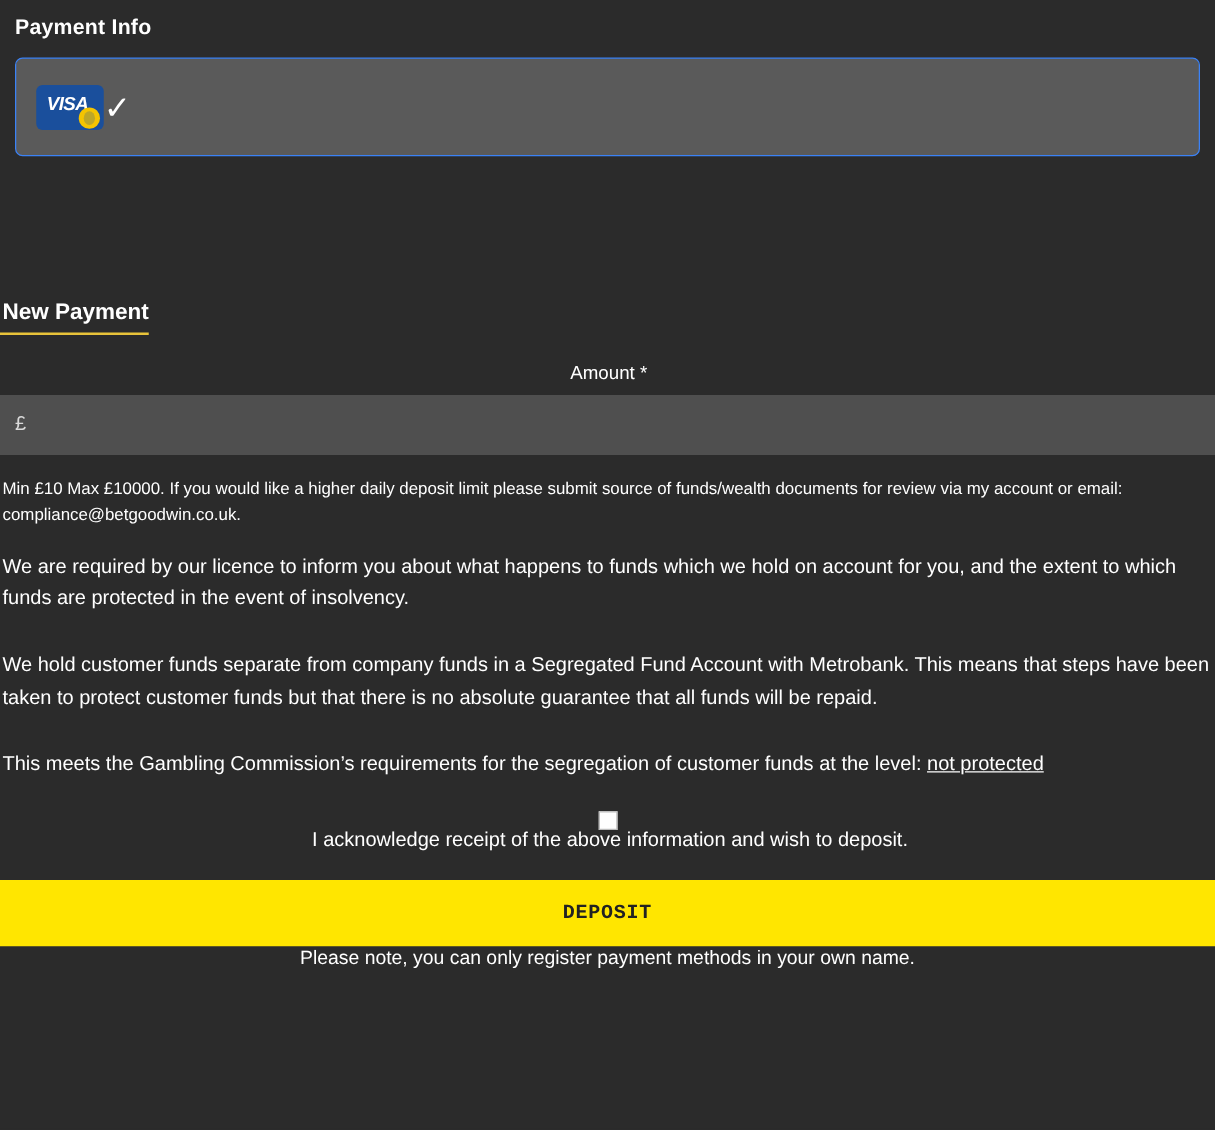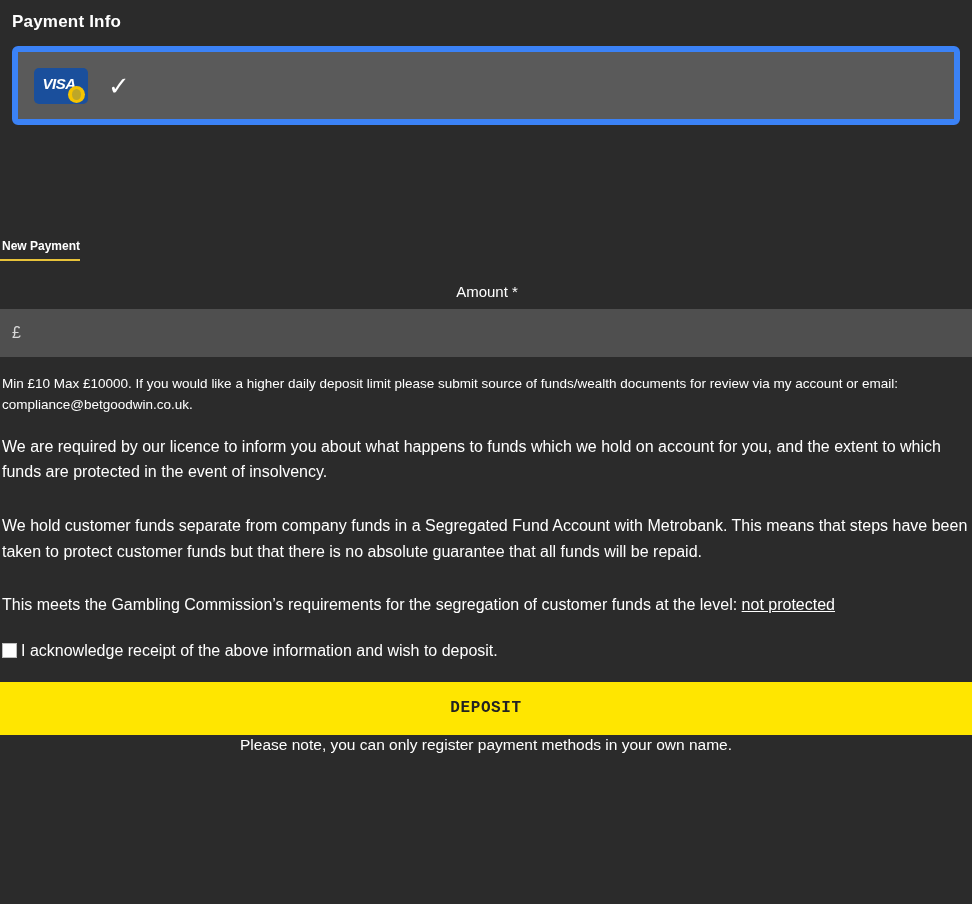--- a/index.html
+++ b/index.html
@@ -28,27 +28,26 @@
     font-size: 17px;
     font-weight: bold;
     color: #ffffff;
     padding: 12px 0 0 12px;
     letter-spacing: 0.2px;
   }
   .card-row {
     margin: 14px 12px 0 12px;
     height: 79px;
     background: #5a5a5a;
-    border: 6px solid #3b82f6;
+    border: 1px solid #3b82f6;
     border-radius: 6px;
     display: flex;
     align-items: center;
     padding: 0 16px;
     box-sizing: border-box;
-    gap: 20px;
   }
   .visa-logo {
     width: 54px;
     height: 36px;
     border-radius: 5px;
     background: #1a4f9c;
     position: relative;
     flex: none;
     display: flex;
     align-items: center;
@@ -99,21 +98,21 @@
     padding-right: 4px;
   }
 
   
   .new-payment-wrap {
     margin-top: 70px;
     padding-left: 0px;
   }
   .new-payment-title {
     display: inline-block;
-    font-size: 12px;
+    font-size: 18px;
     font-weight: bold;
     color: #ffffff;
     padding: 0 0 6px 2px;
     border-bottom: 2px solid #e8c33a;
     margin-top: 44px;
   }
   .amount-label {
     margin-top: 22px;
     padding-left: 2px;
     font-size: 15px;
@@ -156,20 +155,21 @@
   }
   .para.gap-lg { margin-top: 28px; }
   .underlined { text-decoration: underline; }
 
   
   .ack-row {
     margin-top: 24px;
     padding: 0 2px;
     display: flex;
     align-items: center;
+    flex-direction: column;
   }
   .ack-checkbox {
     width: 15px;
     height: 15px;
     background: #ffffff;
     border: 1px solid #bdbdbd;
     flex: none;
     margin: 0;
     padding: 0;
     appearance: none;

